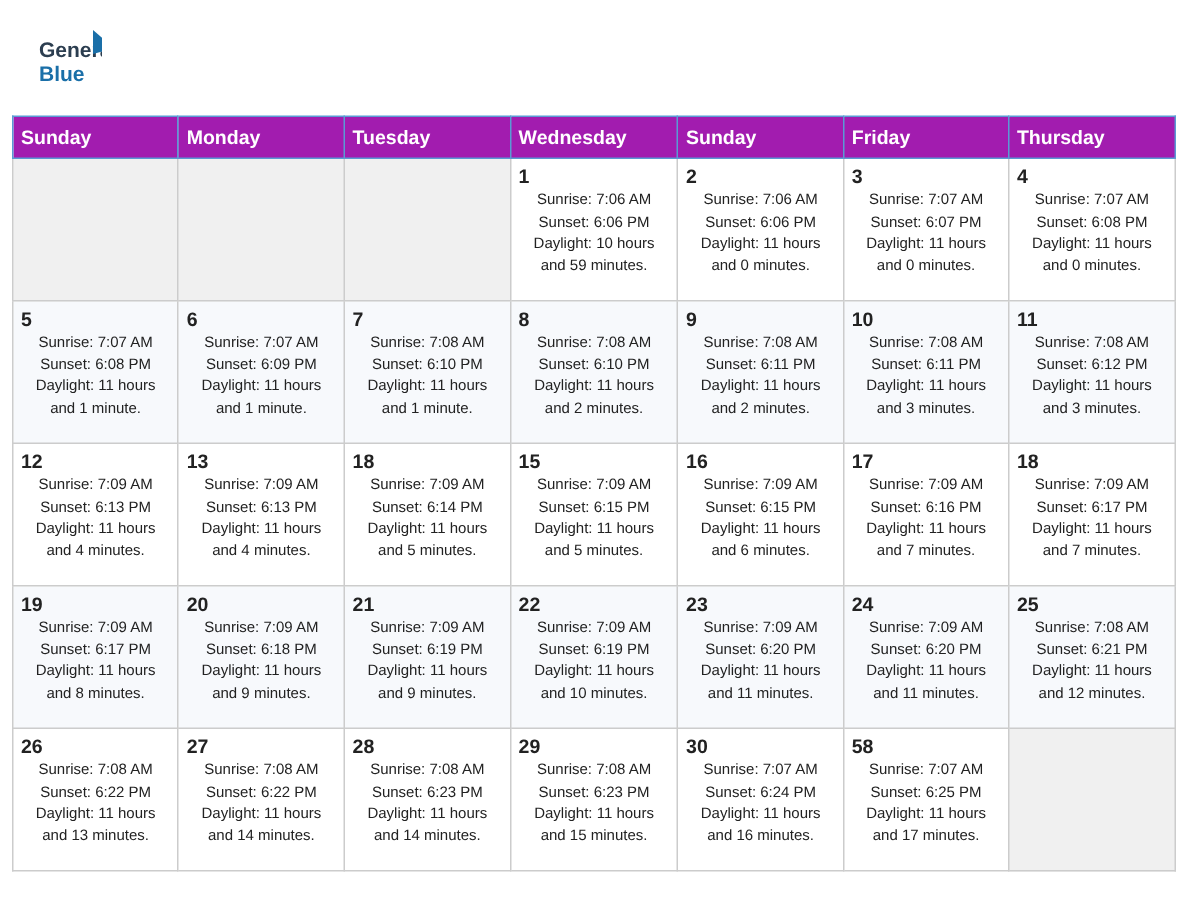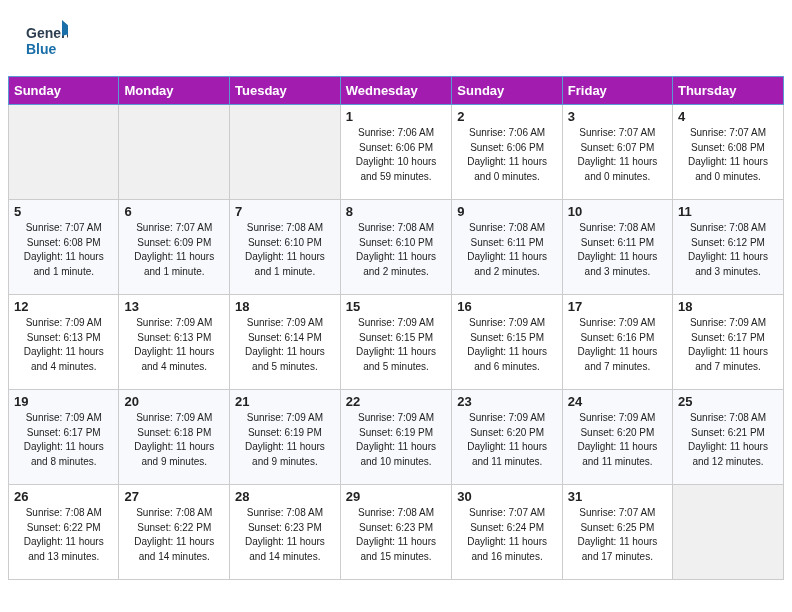--- a/index.html
+++ b/index.html
@@ -340,21 +340,21 @@
 and 15 minutes.</div>
             </td>
             <td>
               <span class="day-num">30</span>
               <div class="day-info" style="white-space: pre-line;">Sunrise: 7:07 AM
 Sunset: 6:24 PM
 Daylight: 11 hours
 and 16 minutes.</div>
             </td>
             <td>
-              <span class="day-num">31</span>
+              <span class="day-num">58</span>
               <div class="day-info" style="white-space: pre-line;">Sunrise: 7:07 AM
 Sunset: 6:25 PM
 Daylight: 11 hours
 and 17 minutes.</div>
             </td>
             <td class="empty"></td>
           </tr>
         </tbody>
     </table>
   </div>

